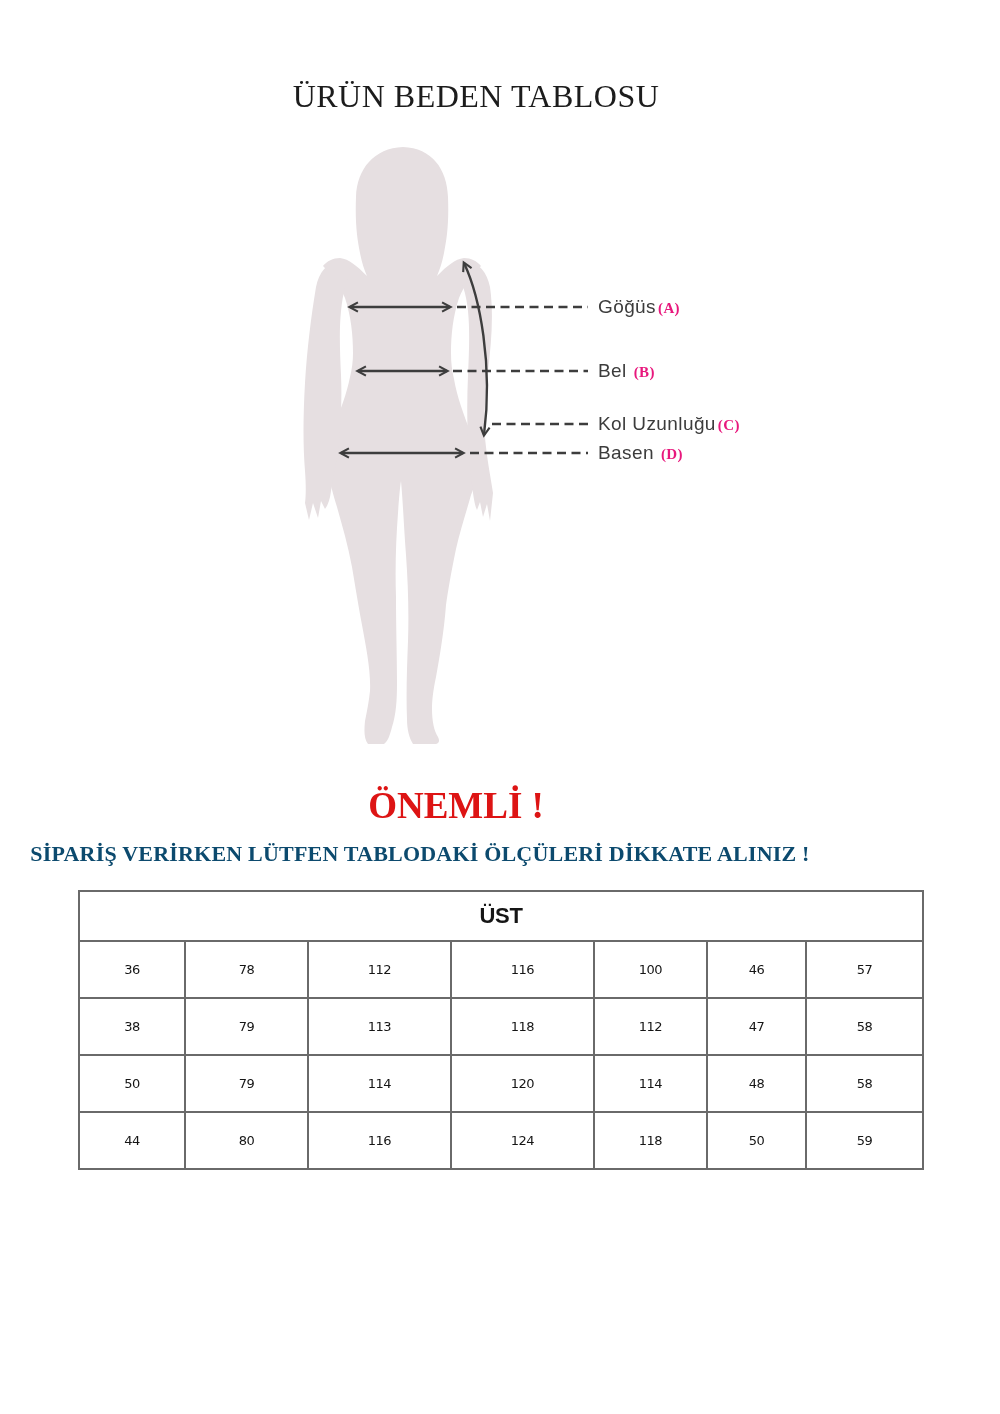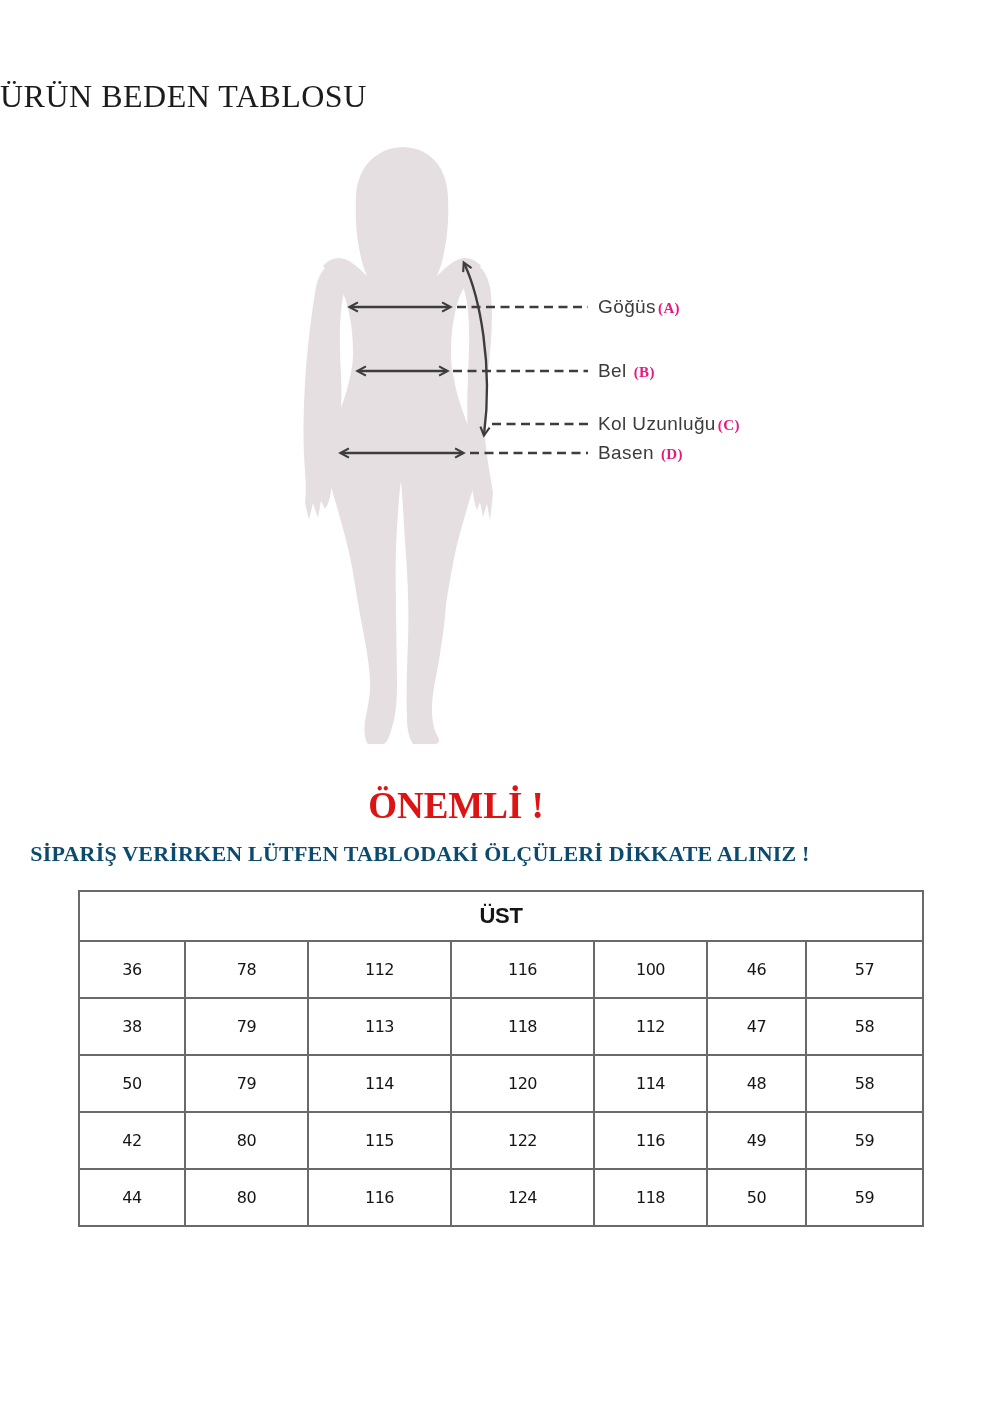--- a/index.html
+++ b/index.html
@@ -6,21 +6,21 @@
   html,body { background:#ffffff; }
   body {
     position:relative;
     width:1000px; height:1414px;
     font-family:"Liberation Sans", sans-serif;
     overflow:hidden;
   }
 
   .page-title {
     position:absolute; top:78px; left:0; width:952px;
-    text-align:left;
+    text-align:center;
     font-family:"Liberation Serif", serif;
     font-size:32px; font-weight:normal;
     letter-spacing:0.5px;
     color:#1c1c1c;
   }
 
   .figure-area {
     position:absolute; top:135px; left:0;
     width:924px; height:650px;
   }
@@ -79,21 +79,21 @@
   }
   .size-table thead th.col-h {
     height:78px;
     font-size:21px; font-weight:bold;
     letter-spacing:-0.3px;
     white-space:pre-line; line-height:26px;
     font-family:"Liberation Sans", sans-serif;
   }
   .size-table tbody td {
     height:57px;
-    font-size:16px; font-weight:normal;
+    font-size:13px; font-weight:normal;
     font-family:"DejaVu Sans", sans-serif;
     letter-spacing:-0.5px;
   }
 </style>
 </head>
 <body>
 
 <div class="page-title">ÜRÜN BEDEN TABLOSU</div>
 
 <div class="figure-area">
@@ -247,29 +247,20 @@
       <tr>
         <td>50</td>
         <td>79</td>
         <td>114</td>
         <td>120</td>
         <td>114</td>
         <td>48</td>
         <td>58</td>
       </tr>
       <tr>
-        <td>42</td>
-        <td>80</td>
-        <td>115</td>
-        <td>122</td>
-        <td>116</td>
-        <td>49</td>
-        <td>59</td>
-      </tr>
-      <tr>
         <td>44</td>
         <td>80</td>
         <td>116</td>
         <td>124</td>
         <td>118</td>
         <td>50</td>
         <td>59</td>
       </tr>
     </tbody>
 </table>

